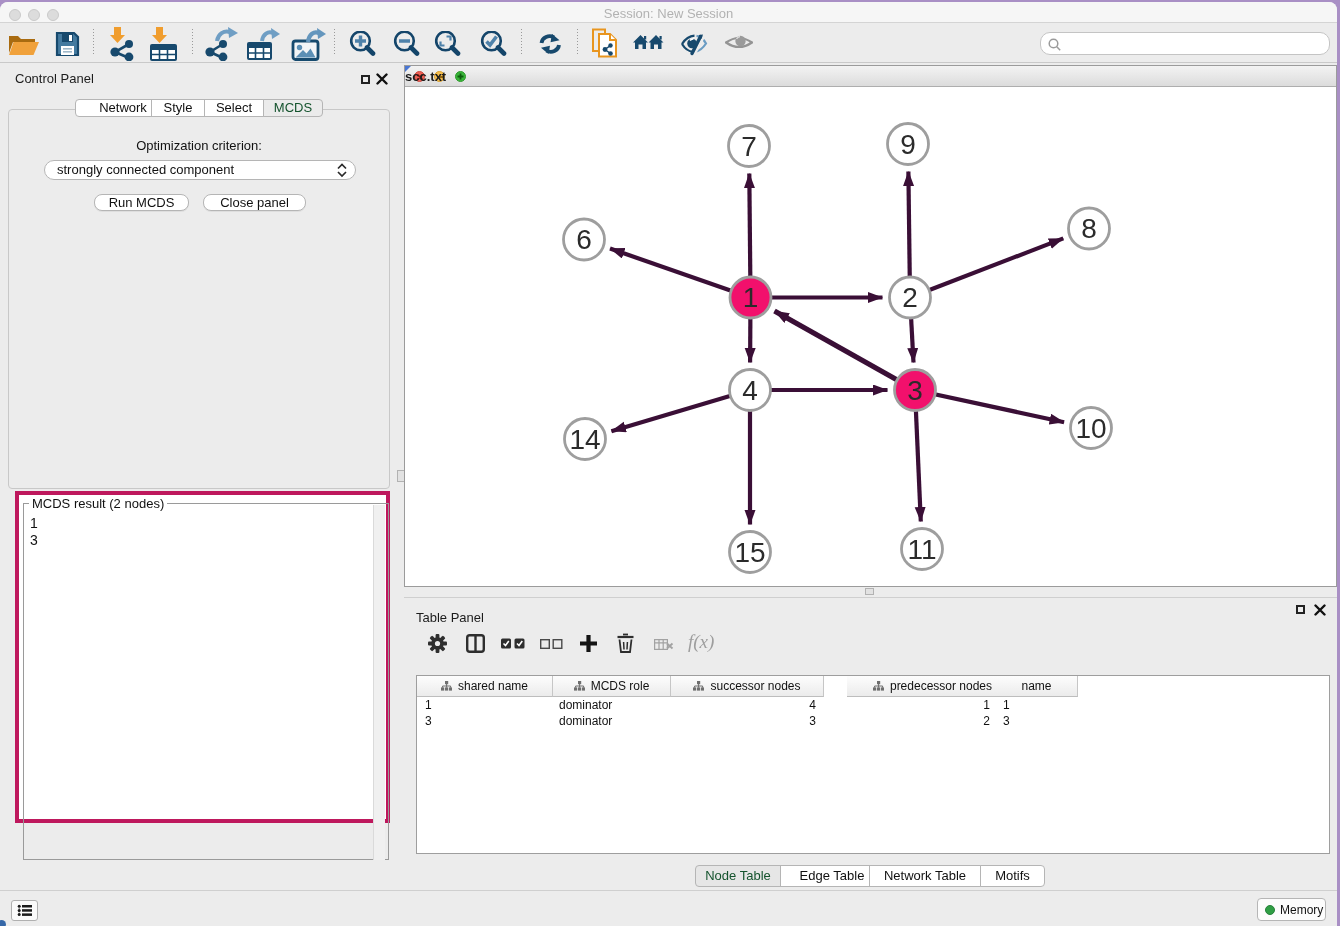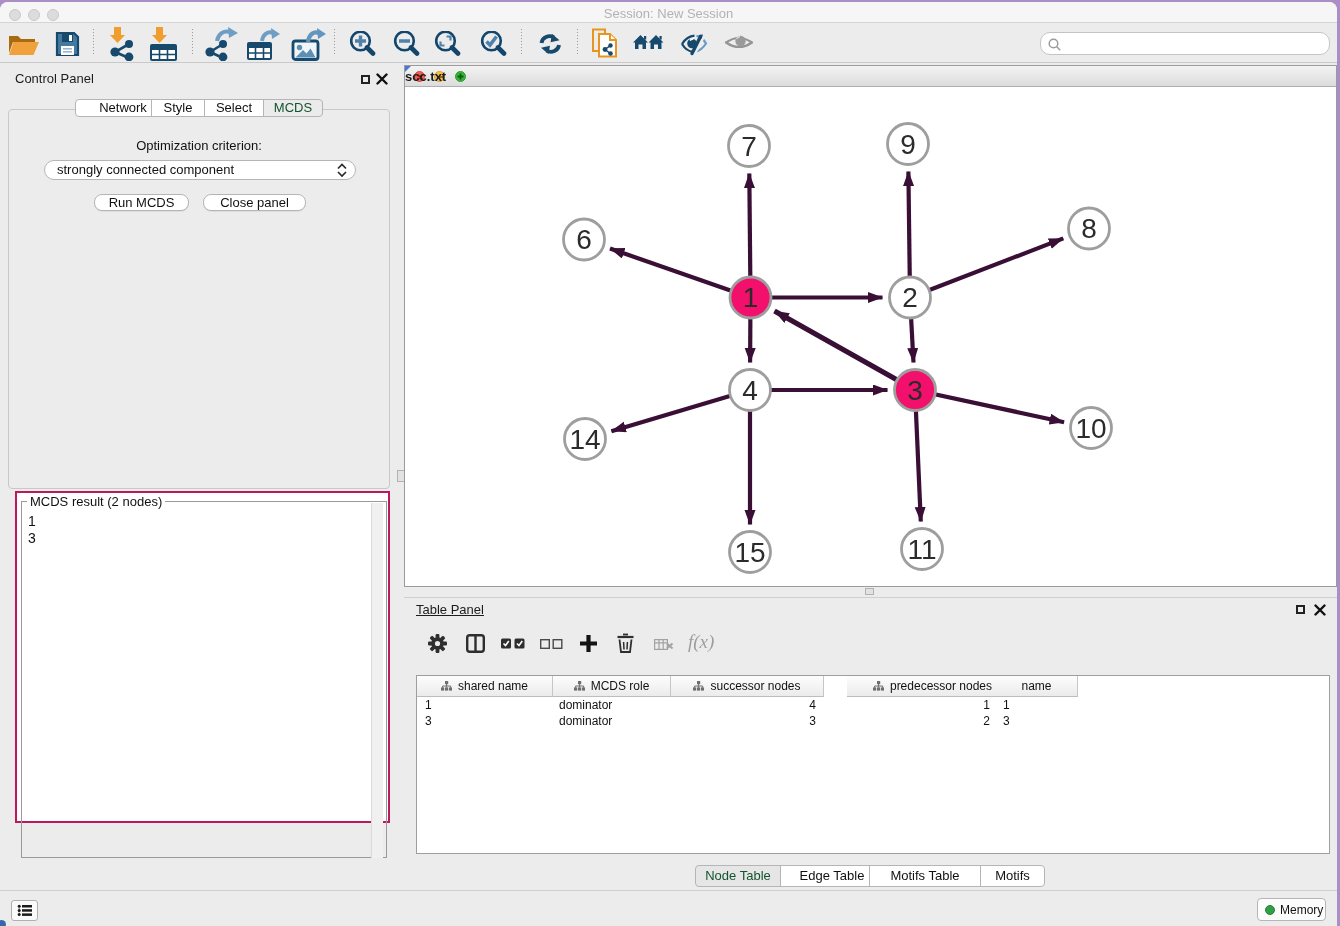--- a/index.html
+++ b/index.html
@@ -13,21 +13,21 @@
 #toolbar { position:absolute; left:0; top:21px; width:1337px; height:40px; background:#ececec; border-bottom:1px solid #c9c9c9; }
 .tbi { position:absolute; top:30px; }
 .vsep { position:absolute; top:6px; height:27px; width:1px; background-image:linear-gradient(#9a9a9a 1px, transparent 1px); background-size:1px 3px; }
 #search { position:absolute; left:1040px; top:9px; width:290px; height:23px; background:#fff; border:1px solid #c4c4c4; border-radius:10px; }
 
 .ptitle { font-size:13px; color:#1c1c1c; }
 .tabbtn { position:absolute; top:97px; height:18px; border:1px solid #b5b5b5; background:#fff; font-size:13px; color:#111; text-align:center; line-height:16px; }
 #tabpanel { position:absolute; left:8px; top:107px; width:382px; height:380px; border:1px solid #c8c8c8; border-radius:4px; background:#ececec; }
 #combo { position:absolute; left:44px; top:158px; width:312px; height:20px; background:#fff; border:1px solid #b5b5b5; border-radius:10px; font-size:13px; line-height:18px; padding-left:12px; color:#111; }
 .btn { position:absolute; top:192px; height:17px; background:#fff; border:1px solid #b5b5b5; border-radius:8px; font-size:13px; color:#111; text-align:center; line-height:15px; box-shadow:0 1px 0 rgba(0,0,0,0.06); }
-#resultbox { position:absolute; left:15px; top:489px; width:375px; height:332px; background:#fff; border:2px solid #be185d; }
+#resultbox { position:absolute; left:15px; top:489px; width:375px; height:332px; background:#fff; border:4px solid #be185d; }
 #titledborder { position:absolute; left:4px; top:8px; width:366px; height:357px; border:1px solid #9a9a9a; }
 #tbtitle { position:absolute; left:5px; top:-8px; background:#fff; padding:0 3px; font-size:13px; color:#111; }
 #rscroll { position:absolute; right:3px; top:1px; width:12px; height:355px; background:#f0f0f0; border-left:1px solid #dadada; }
 
 #netframe { position:absolute; left:404px; top:63px; width:933px; height:522px; border:1px solid #9b9b9b; background:#fff; }
 #nettitle { position:absolute; left:0; top:0; width:931px; height:21px; background:linear-gradient(#f3f3f3,#dcdcdc); border-bottom:1px solid #aeaeae; }
 .mac { position:absolute; top:5px; width:11px; height:11px; border-radius:50%; }
 
 #tablepanel { position:absolute; left:404px; top:595px; width:933px; height:293px; background:#ececec; border-top:1px solid #cfcfcf; }
 #tpwhite { position:absolute; left:12px; top:77px; width:914px; height:179px; background:#fff; border:1px solid #9e9e9e; }
@@ -283,21 +283,21 @@
         <text x="686" y="350.5">10</text>
         <text x="345" y="474.5">15</text>
         <text x="517" y="471.5">11</text>
       </g>
     </svg>
   </div>
 
   <div class="abs" style="left:865px; top:586px; width:9px; height:7px; background:#e2e2e2; border:1px solid #b2b2b2;"></div>
 
   <div id="tablepanel">
-    <div class="abs ptitle" style="left:12px; top:4px;text-decoration:underline;">Table Panel</div>
+    <div class="abs ptitle" style="left:12px; top:12px;">Table Panel</div>
     <div class="abs" style="left:892px; top:7px; width:9px; height:9px; border:2px solid #222;"></div>
     <svg class="abs" style="left:910px; top:6px;" width="12" height="12">
         <path d="M1.5,1.5 L10.5,10.5 M10.5,1.5 L1.5,10.5" stroke="#111" stroke-width="2.4" stroke-linecap="round"></path>
       </svg>
 
     <svg class="abs" style="left:24px; top:36px;" width="19" height="19">
       <g fill="#2e2e2e">
         <rect x="7.6" y="0" width="3.8" height="5" rx="1"></rect>
           <rect x="7.6" y="14" width="3.8" height="5" rx="1"></rect>
         <rect x="0" y="7.6" width="5" height="3.8" rx="1"></rect>
@@ -385,21 +385,21 @@
       <div class="trow" style="left:586px; top:21px;">1</div>
       <div class="trow" style="left:8px; top:37px;">3</div>
       <div class="trow" style="left:142px; top:37px;">dominator</div>
       <div class="trow" style="left:254px; top:37px; width:145px; text-align:right;">3</div>
       <div class="trow" style="left:407px; top:37px; width:166px; text-align:right;">2</div>
       <div class="trow" style="left:586px; top:37px;">3</div>
     </div>
 
     <div class="btab gray" style="left:291px; width:86px; background:#e6e6e6; border-radius:4px 0 0 4px;">Node Table</div>
     <div class="btab" style="left:376px; width:104px;">Edge Table</div>
-    <div class="btab" style="left:465px; width:112px;">Motifs Table</div>
+    <div class="btab" style="left:465px; width:112px;">Network Table</div>
     <div class="btab" style="left:576px; width:65px; border-radius:0 4px 4px 0;">Motifs</div>
   </div>
   <div id="statusbar">
     <div id="listbtn">
       <svg width="25" height="19">
           <path d="M7.2,5 V14" stroke="#1a1a1a" stroke-width="0.8" stroke-dasharray="1 1.2" fill="none"></path>
           <g fill="#1a1a1a">
             <circle cx="7.2" cy="5.2" r="1.5"></circle>
             <rect x="10" y="4" width="10" height="2.5"></rect>
             <circle cx="7.2" cy="9.4" r="1.5"></circle>

